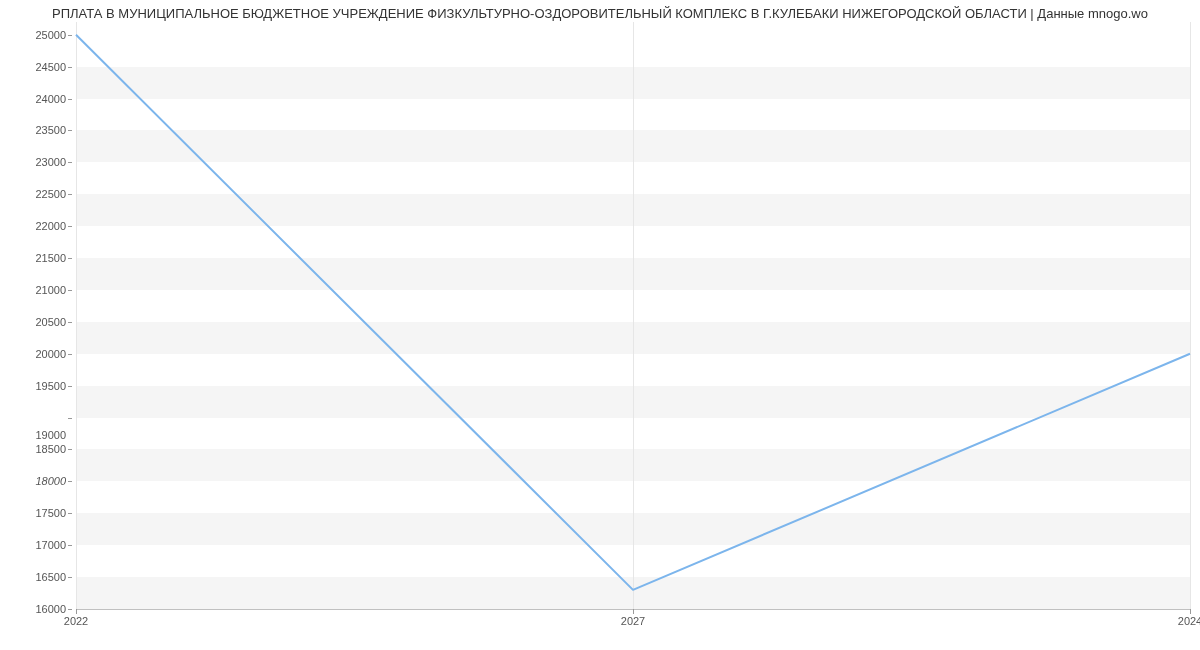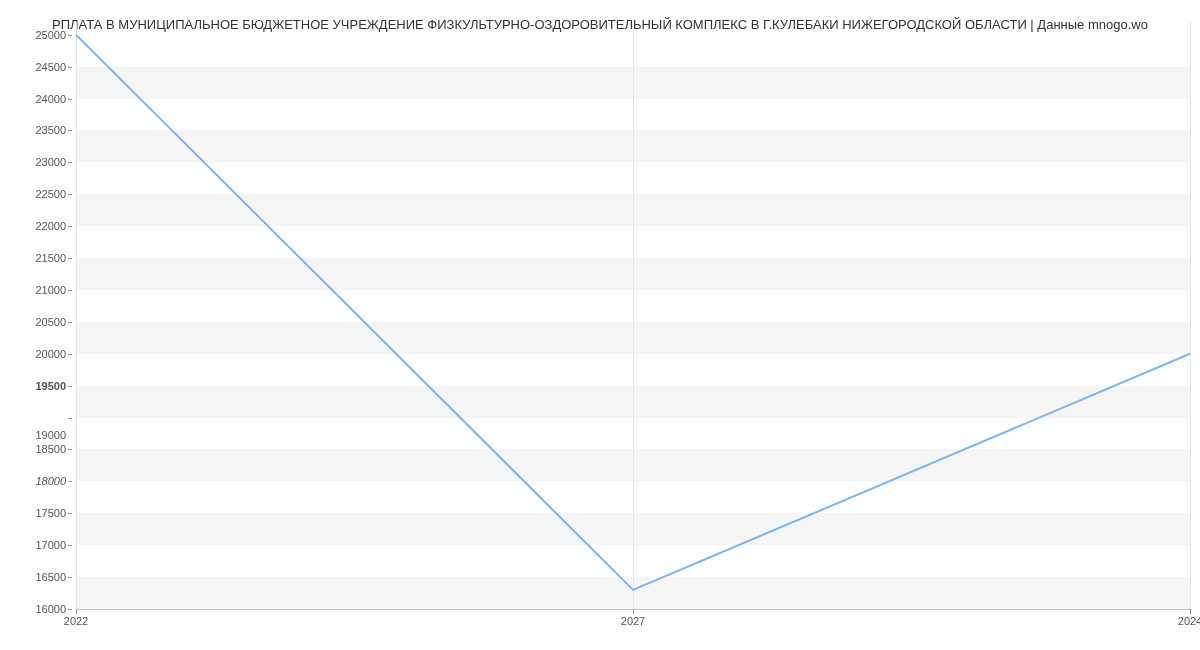--- a/index.html
+++ b/index.html
@@ -19,21 +19,20 @@
       font-size: 13px;
       color: #333333;
       text-align: center;
       padding: 4px 0 8px 0;
       font-weight: normal;
       white-space: nowrap;
       position: absolute;
       top: 2px;
       left: 0;
       right: 0;
-      margin-top: 11px;
     }
     .chart-container {
       position: absolute;
       top: 22px;
       left: 0;
       right: 0;
       bottom: 20px;
     }
     .plot-area {
       position: absolute;
@@ -131,21 +130,21 @@
         <div class="y-label" style="top: 89.1304%;">17000</div>
         <div class="y-tick" style="top: 83.6957%;"></div>
         <div class="y-label" style="top: 83.6957%;">17500</div>
         <div class="y-tick" style="top: 78.2609%;"></div>
         <div class="y-label" style="top: 78.2609%; font-style: italic;">18000</div>
         <div class="y-tick" style="top: 72.8261%;"></div>
         <div class="y-label" style="top: 72.8261%;">18500</div>
         <div class="y-tick" style="top: 67.3913%;"></div>
         <div class="y-label" style="top: 67.3913%; margin-top: 17px;">19000</div>
         <div class="y-tick" style="top: 61.9565%;"></div>
-        <div class="y-label" style="top: 61.9565%; font-weight: bold;">19500</div>
+        <div class="y-label" style="top: 61.9565%;">19500</div>
         <div class="y-tick" style="top: 56.5217%;"></div>
         <div class="y-label" style="top: 56.5217%;">20000</div>
         <div class="y-tick" style="top: 51.087%;"></div>
         <div class="y-label" style="top: 51.087%;">20500</div>
         <div class="y-tick" style="top: 45.6522%;"></div>
         <div class="y-label" style="top: 45.6522%;">21000</div>
         <div class="y-tick" style="top: 40.2174%;"></div>
         <div class="y-label" style="top: 40.2174%;">21500</div>
         <div class="y-tick" style="top: 34.7826%;"></div>
         <div class="y-label" style="top: 34.7826%;">22000</div>

